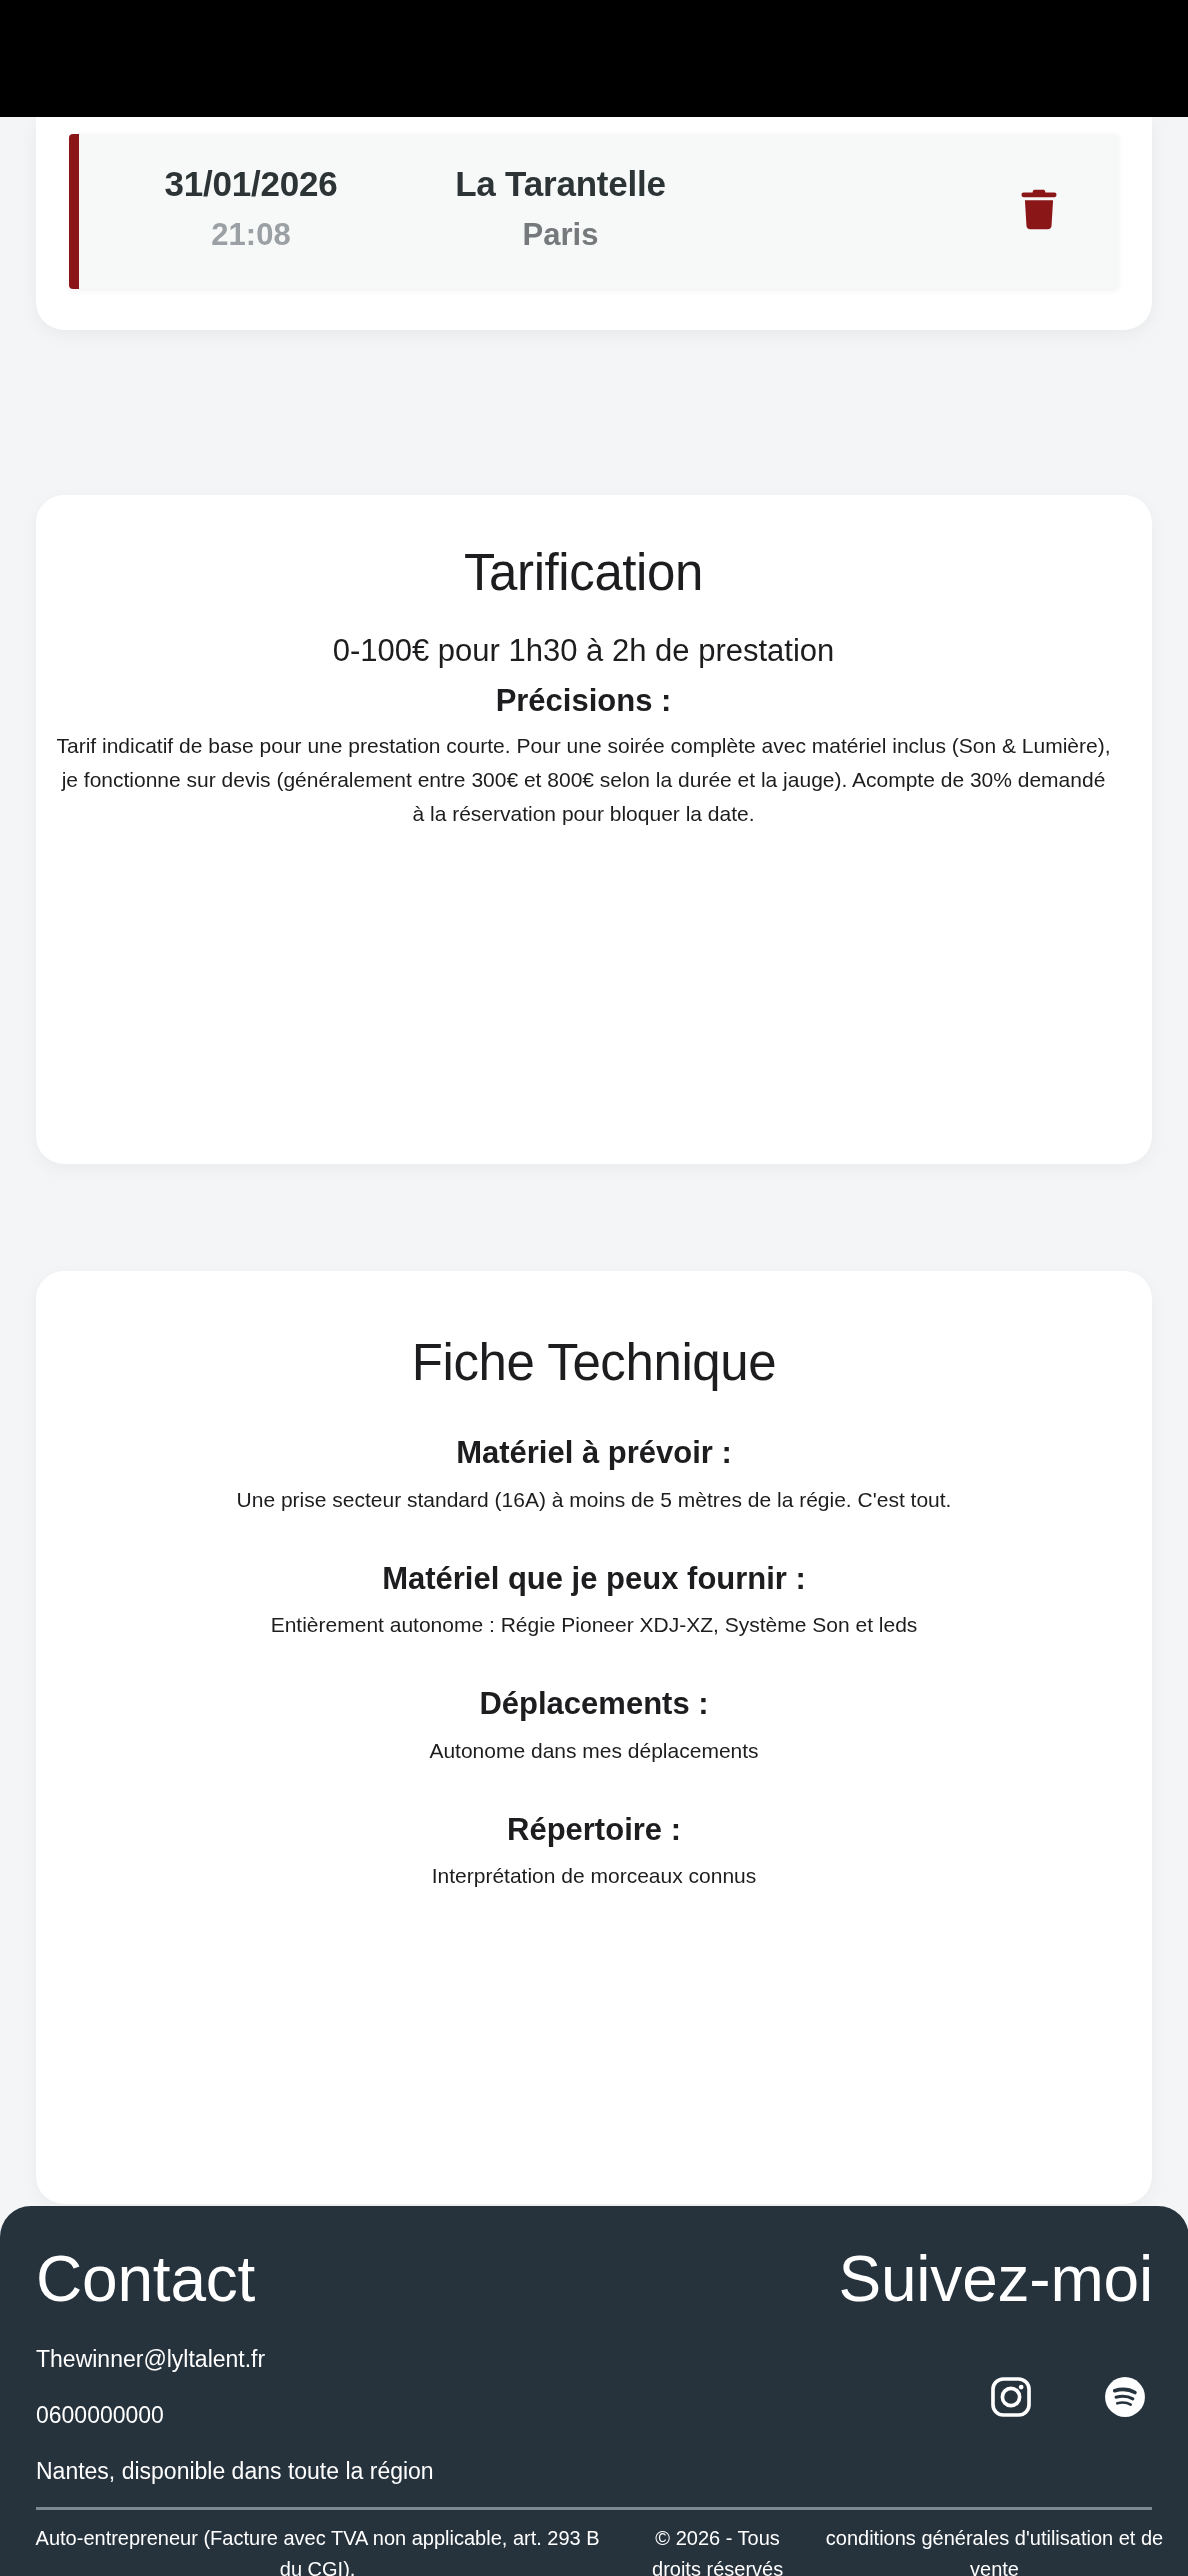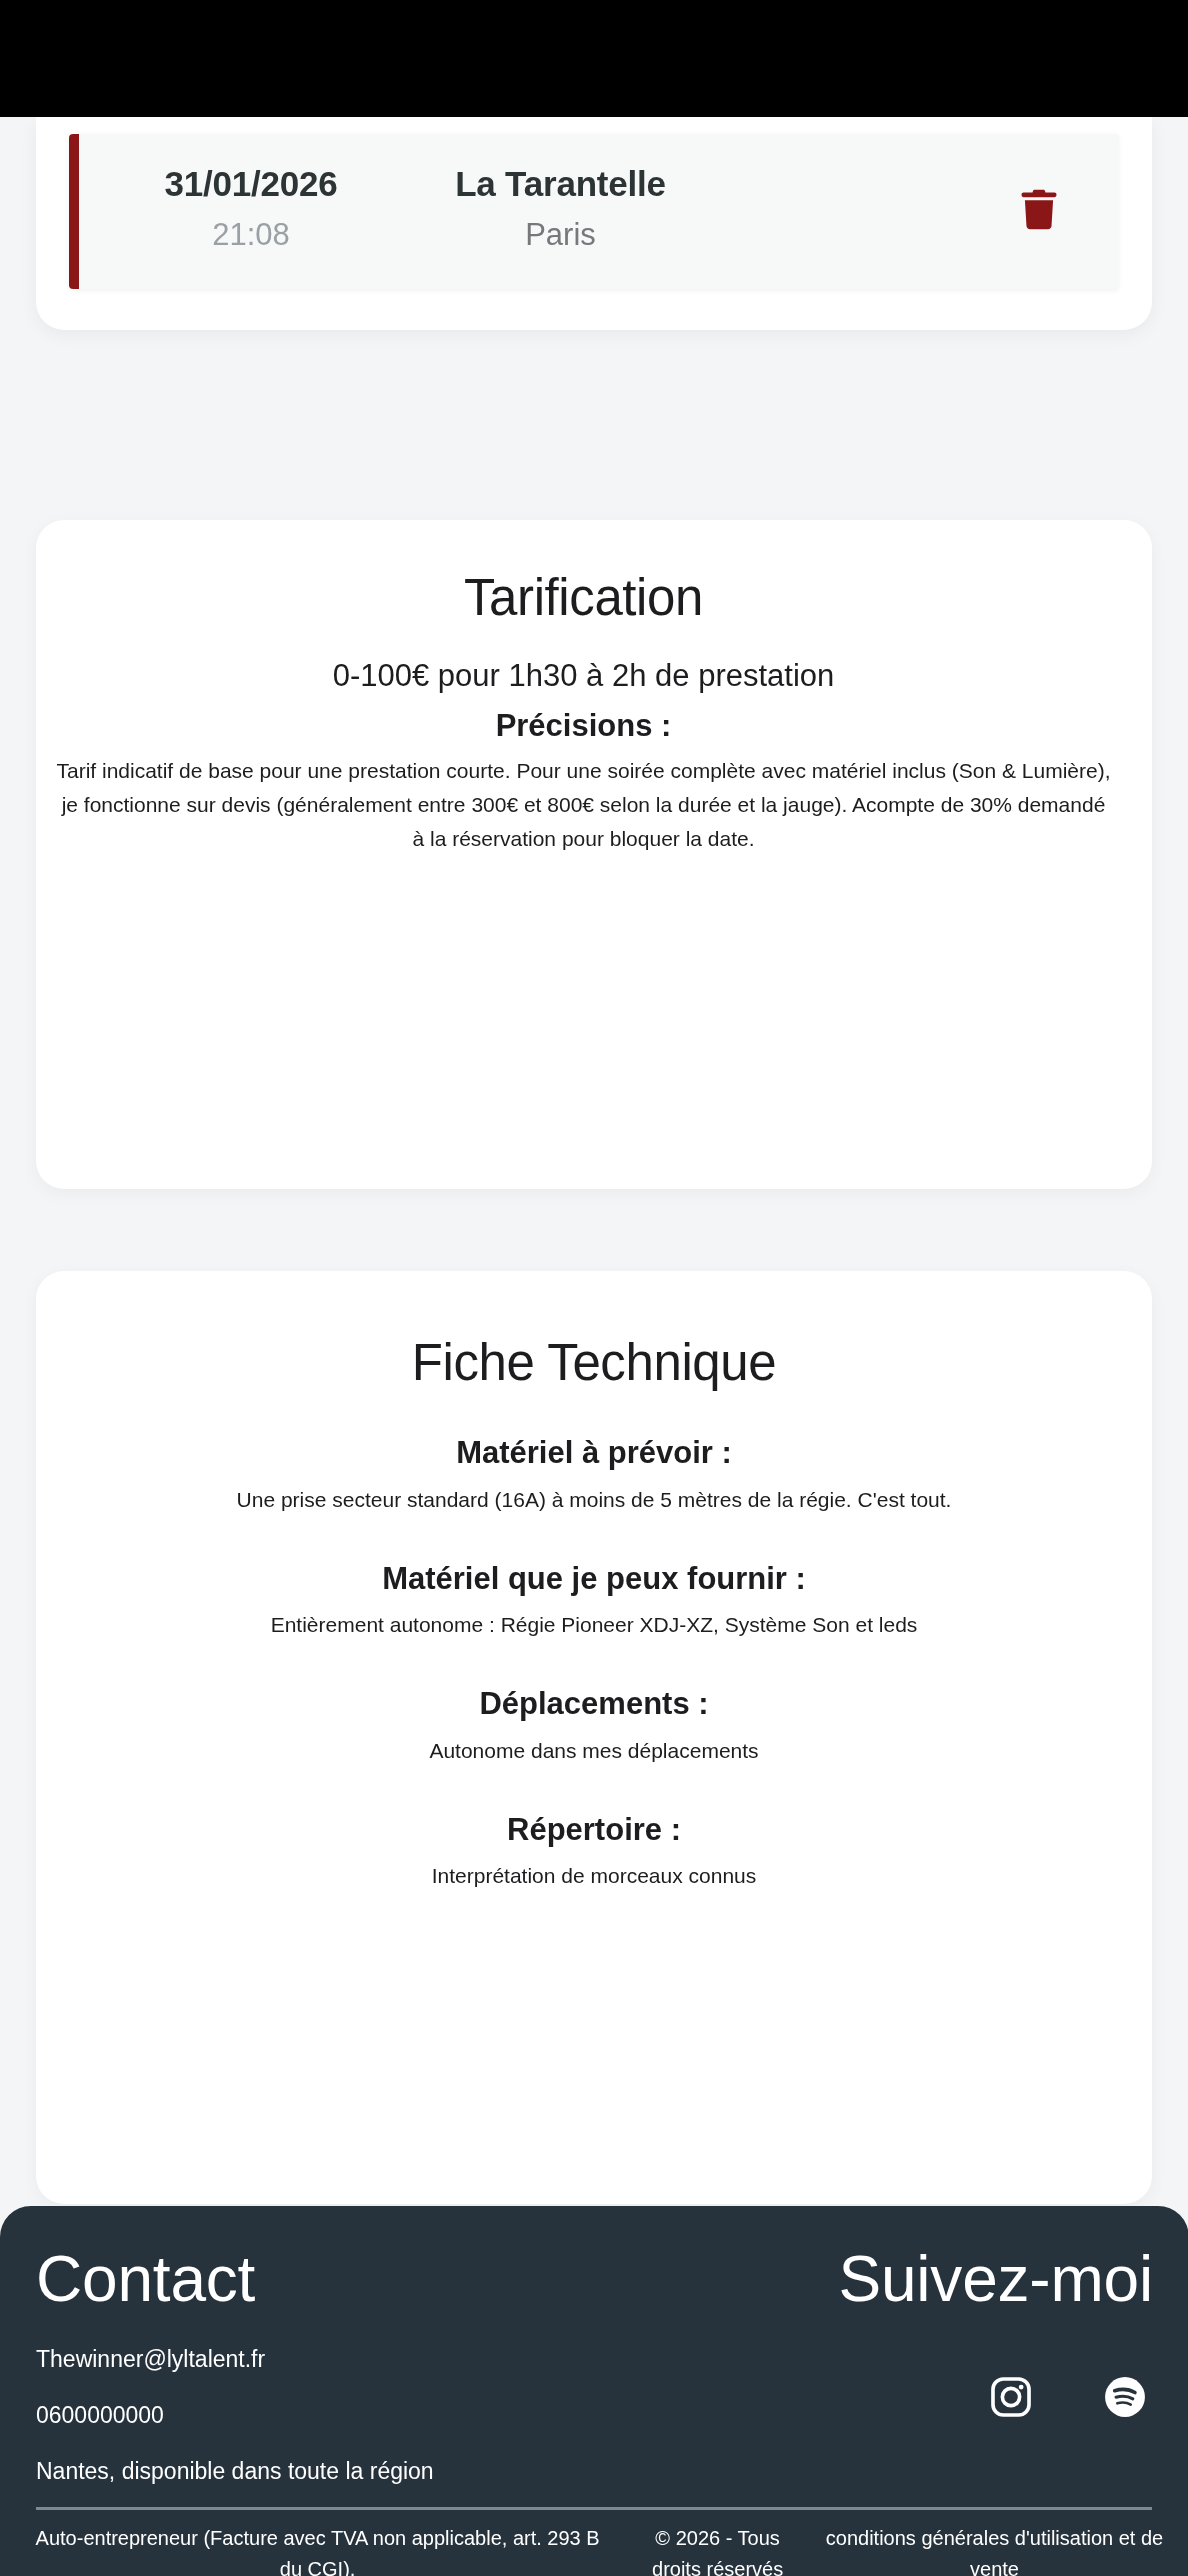--- a/index.html
+++ b/index.html
@@ -65,21 +65,21 @@
   .event-primary {
     font-size: 35px;
     font-weight: 700;
     color: #2d3436;
     letter-spacing: -0.2px;
     line-height: 1.2;
   }
 
   .event-secondary {
     font-size: 31px;
-    font-weight: 400;
+    font-weight: 700;
     color: #9aa0a4;
     line-height: 1.5;
     margin-top: 7px;
   }
 
   .event-venue-sub { color: #76797c; }
 
   .delete-btn {
     margin-left: auto;
     margin-right: 51px;
@@ -99,21 +99,21 @@
     position: absolute;
     left: 36px;
     width: 1116px;
     background: #ffffff;
     border-radius: 28px;
     box-shadow: 0 5px 18px rgba(0,0,0,0.045);
     text-align: center;
     padding: 0 30px;
   }
 
-  #card-tarification { top: 520px; height: 669px; padding-left: 9px; }
+  #card-tarification { top: 495px; height: 669px; padding-left: 9px; }
   #card-fiche        { top: 1271px; height: 933px; }
 
   .card-title {
     font-size: 51px;
     font-weight: 400;
     color: #1d1d1f;
     letter-spacing: -0.4px;
     line-height: 1.1;
   }
   #card-tarification .card-title { padding-top: 50px; }

